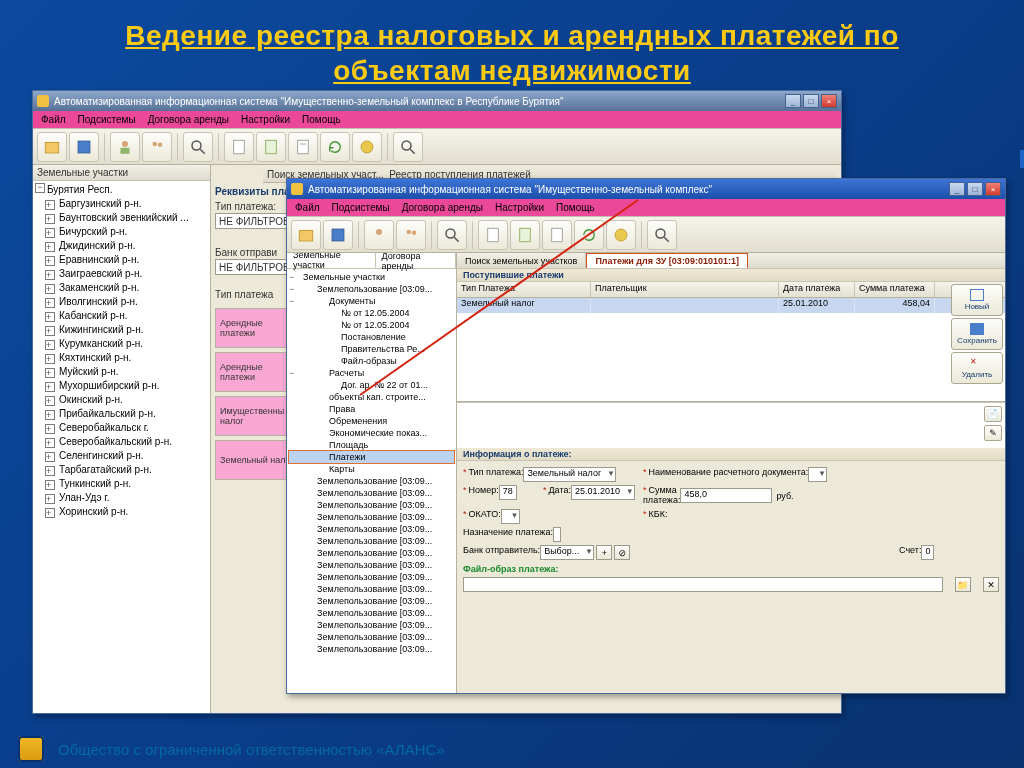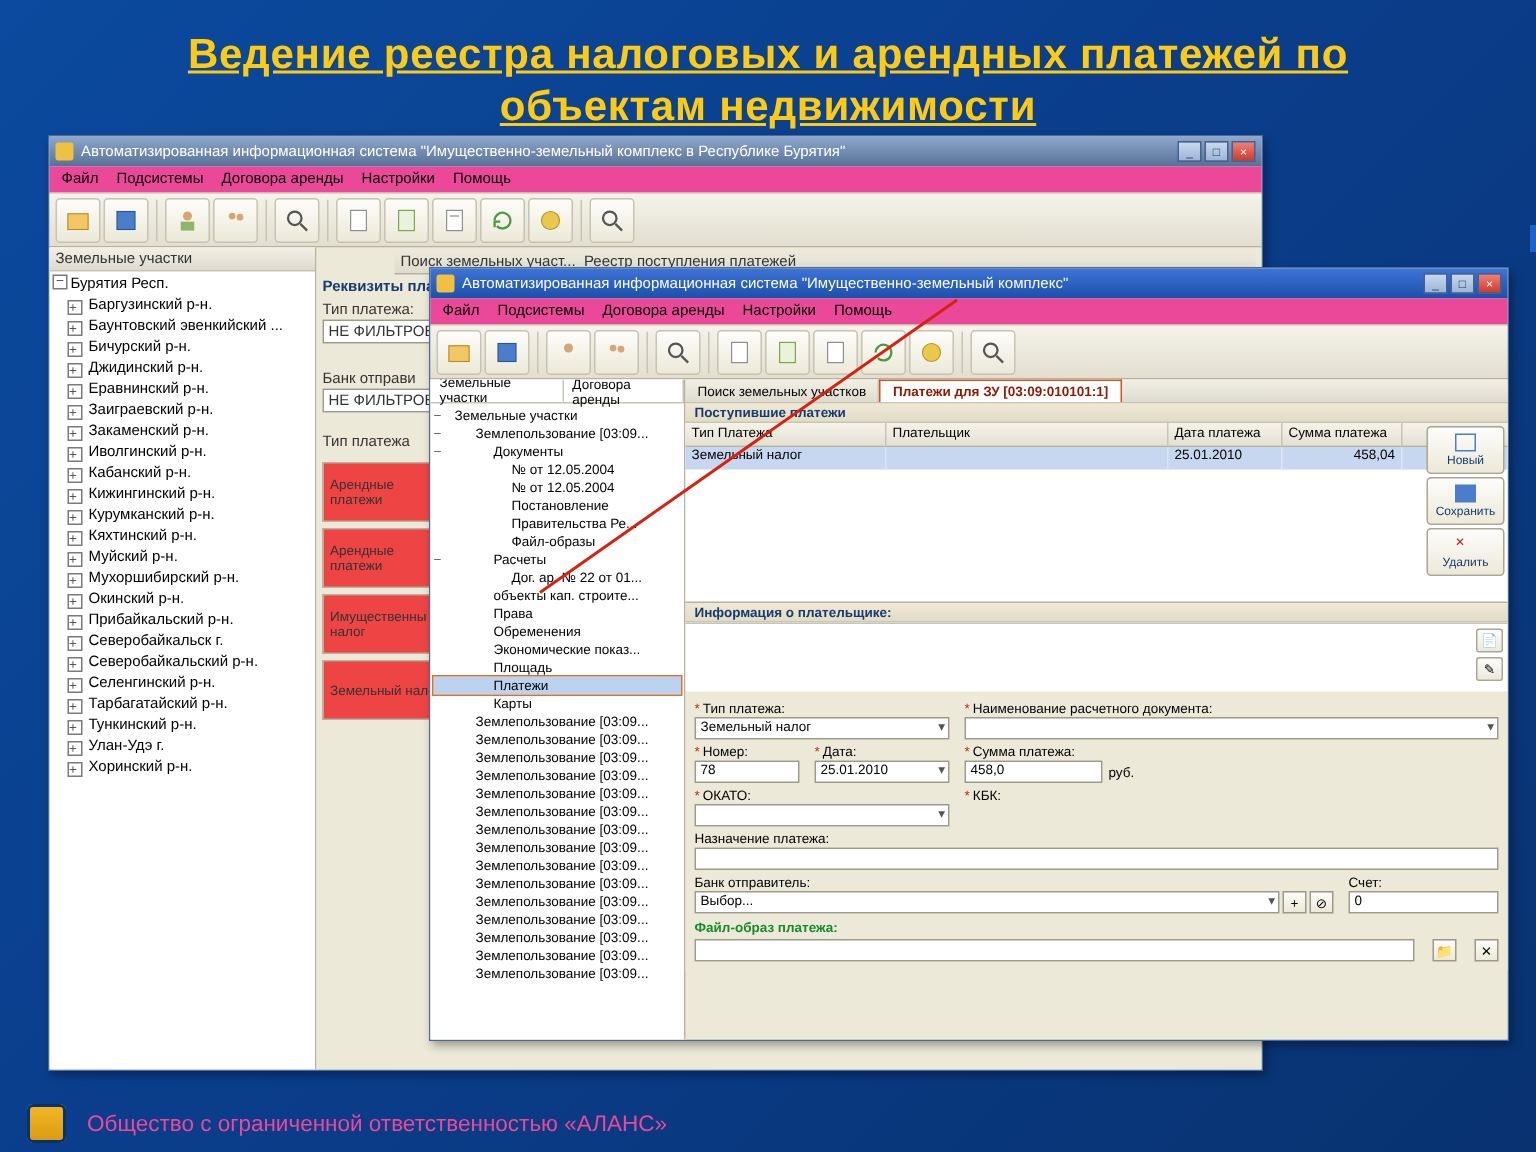--- a/index.html
+++ b/index.html
@@ -1,18 +1,18 @@
 <!DOCTYPE html>
 <html><head>
 <meta charset="utf-8">
 <style>
 * { box-sizing: border-box; margin: 0; padding: 0; font-family: "Tahoma", "Arial", sans-serif; }
 body { width: 1024px; height: 768px; background: linear-gradient(135deg, #0b4a9e 0%, #0a3d8a 50%, #083270 100%); overflow: hidden; position: relative; }
 .slide-title { color: #ffcb12; font-size: 28px; font-weight: bold; text-align: center; padding: 18px 80px 8px; line-height: 1.25; letter-spacing: .5px; text-decoration: underline; }
-.footer { position: absolute; bottom: 0; left: 0; right: 0; height: 38px; display: flex; align-items: center; padding-left: 18px; color: #ec4899; font-size: 15px; }
+.footer { position: absolute; bottom: 0; left: 0; right: 0; height: 38px; display: flex; align-items: center; padding-left: 18px; color: #0369a1; font-size: 15px; }
 .footer .cube { width: 26px; height: 26px; background: linear-gradient(#f3b826,#d99a10); border-radius: 4px; margin-right: 14px; box-shadow: 0 0 0 2px #08326f inset; }
 .sidestrip { position: absolute; right: 0; top: 150px; width: 4px; height: 18px; background: #1d64c8; }
 
 
 .win { position: absolute; background: #ece9d8; border: 1px solid #4a6a9e; box-shadow: 2px 3px 6px rgba(0,0,0,.35); }
 .win.main { left: 32px; top: 90px; width: 810px; height: 624px; }
 .win.sub  { left: 286px; top: 178px; width: 720px; height: 516px; z-index: 3; }
 .titlebar { height: 20px; background: linear-gradient(#8da8cc, #577097); color: #fff; font-size: 10px; display: flex; align-items: center; padding: 0 4px; }
 .titlebar .ticon { width: 12px; height: 12px; background: #f0c040; border-radius: 2px; margin-right: 5px; }
 .titlebar .tbtns { margin-left: auto; display: flex; gap: 2px; }
@@ -35,21 +35,21 @@
 .tree .node::after { content: "+"; position: absolute; left: 9px; top: 1px; font-size: 9px; color:#555; }
 .tree .root-node { padding-left:10px; position:relative; }
 .tree .root-node::before { content:"−"; position:absolute; left:-2px; top:0px; width:8px; height:8px; border:1px solid #7a7a7a; background:#fff; font-size:9px; line-height:7px; text-align:center; color:#555;}
 
 .center { flex: 1; background: #ece9d8; font-size: 10px; padding: 2px 4px; color:#333; overflow:hidden;}
 .ctab { background: linear-gradient(#edeadd,#e0dccd); border-bottom:1px solid #b6b29f; padding:2px 4px;margin-left:48px;}
 .fld { margin: 4px 0; }
 .flabel { color:#333; margin-bottom:1px; display:block;}
 .fbox { border:1px solid #9c9a8b; background:#fff; height:16px; font-size:10px; padding:0 3px; display:flex; align-items:center; width:120px;}
 .catbox { margin-top: 8px; }
-.catitem { border:1px solid #b6b29f; padding:6px 4px; height:40px; width:90px; margin-bottom:4px; background:#ef4444; font-size:9px; display:flex; align-items:center;}
+.catitem { border:1px solid #b6b29f; padding:6px 4px; height:40px; width:90px; margin-bottom:4px; background:#f9a8d4; font-size:9px; display:flex; align-items:center;}
 
 
 .sbody { display:flex; height: calc(100% - 74px); background:#ece9d8;}
 .stree-pane { width:170px; border-right:1px solid #b6b29f; background:#fff; font-size:9px; overflow:hidden;}
 .stabs { height:16px; background:linear-gradient(#f2f0e6,#dedace); border-bottom:1px solid #c7c4b3; display:flex; align-items:center; font-size:9px;}
 .stab { padding:0 6px; height:100%; display:flex; align-items:center; border-right:1px solid #c7c4b3; background:#fff; cursor:pointer;}
 .stab.active { background:#fff; border-bottom:1px solid #fff;}
 .stree { padding:2px; overflow:hidden; line-height:12px; color:#000;}
 .stree .n { white-space:nowrap; padding-left:14px; position:relative; cursor:default;}
 .stree .n.exp::before { content:"−"; }
@@ -69,21 +69,21 @@
 .sghdr div { border-right:1px solid #c7c4b3; padding:1px 4px;}
 .sgrow { display:flex; height:15px; background:#c7d7ef; font-size:9px;}
 .sgrow div { border-right:1px solid #dbe5f3; padding:0 4px;}
 .sbtns { position:absolute; right:2px; top:2px; width:52px; display:flex; flex-direction:column; gap:2px;}
 .sbtn { height:32px; background:linear-gradient(#fdfdfb,#ece9d8); border:1px solid #aaa692; border-radius:3px; font-size:8px; display:flex; flex-direction:column; align-items:center; justify-content:center; cursor:pointer; color:#173b6e;}
 .sbtn .bi { width:14px; height:12px; margin-bottom:1px;}
 .panel-title { background:linear-gradient(#eee8d5,#e2dcc7); padding:1px 6px; color:#173b6e; font-weight:bold; border-bottom:1px solid #c7c4b3; font-size:9px;}
 .panel-area { background:#ece9d8; padding:3px 6px 6px;}
 .panel-area.grow { flex:0 0 auto;}
 .frow { display:flex; gap:10px; margin-top:3px;}
-.fcol { display:flex; flex-direction:column;}
+.fcol { display:flex; flex-direction:row;}
 .lab { font-size:9px; color:#000; margin-bottom:1px;}
 .lab .req { color:#c02010; margin-right:2px;}
 .inp { border:1px solid #9c9a8b; background:#fff; height:15px; font-size:9px; padding:0 3px;}
 .inp.combo { position:relative; padding-right:14px;}
 .inp.combo::after { content:"▾"; position:absolute; right:2px; top:0; color:#555;}
 .mini { width:16px; height:15px; border:1px solid #9c9a8b; background:linear-gradient(#fdfdfb,#ece9d8); font-size:9px; display:inline-flex; align-items:center; justify-content:center; cursor:pointer; margin-left:2px;}
 .info-area { flex:1; background:#fff; border-top:1px solid #c7c4b3; position:relative;}
 .info-area .corner { position:absolute; right:3px; display:flex; flex-direction:column; gap:3px;}
 .sqbtn { width:18px; height:16px; border:1px solid #aaa692; background:linear-gradient(#fdfdfb,#ece9d8); display:flex; align-items:center; justify-content:center; cursor:pointer; border-radius:2px;}
 
@@ -394,28 +394,28 @@
               <div class="bi" style="background:#4a7ecb"></div>
               <span>Сохранить</span>
             </div>
           <div class="sbtn">
               <div class="bi" style="color:#c02010">✕</div>
               <span>Удалить</span>
             </div>
         </div>
       </div>
 
-      <div class="panel-title">Информация о плательщике:</div>
       <div class="info-area" style="height:46px;flex:0 0 46px;">
         <div class="corner" style="top:3px;">
           <div class="sqbtn">📄</div>
           <div class="sqbtn">✎</div>
         </div>
       </div>
 
+      <div class="panel-title">Информация о платеже:</div>
       <div class="panel-area grow">
         <div class="frow">
           <div class="fcol" style="width:170px">
             <div class="lab"><span class="req">*</span><span>Тип платежа:</span></div>
             <div class="inp combo">Земельный налог</div>
           </div>
           <div class="fcol" style="flex:1">
             <div class="lab"><span class="req">*</span><span>Наименование расчетного документа:</span></div>
             <div class="inp combo"></div>
           </div>

